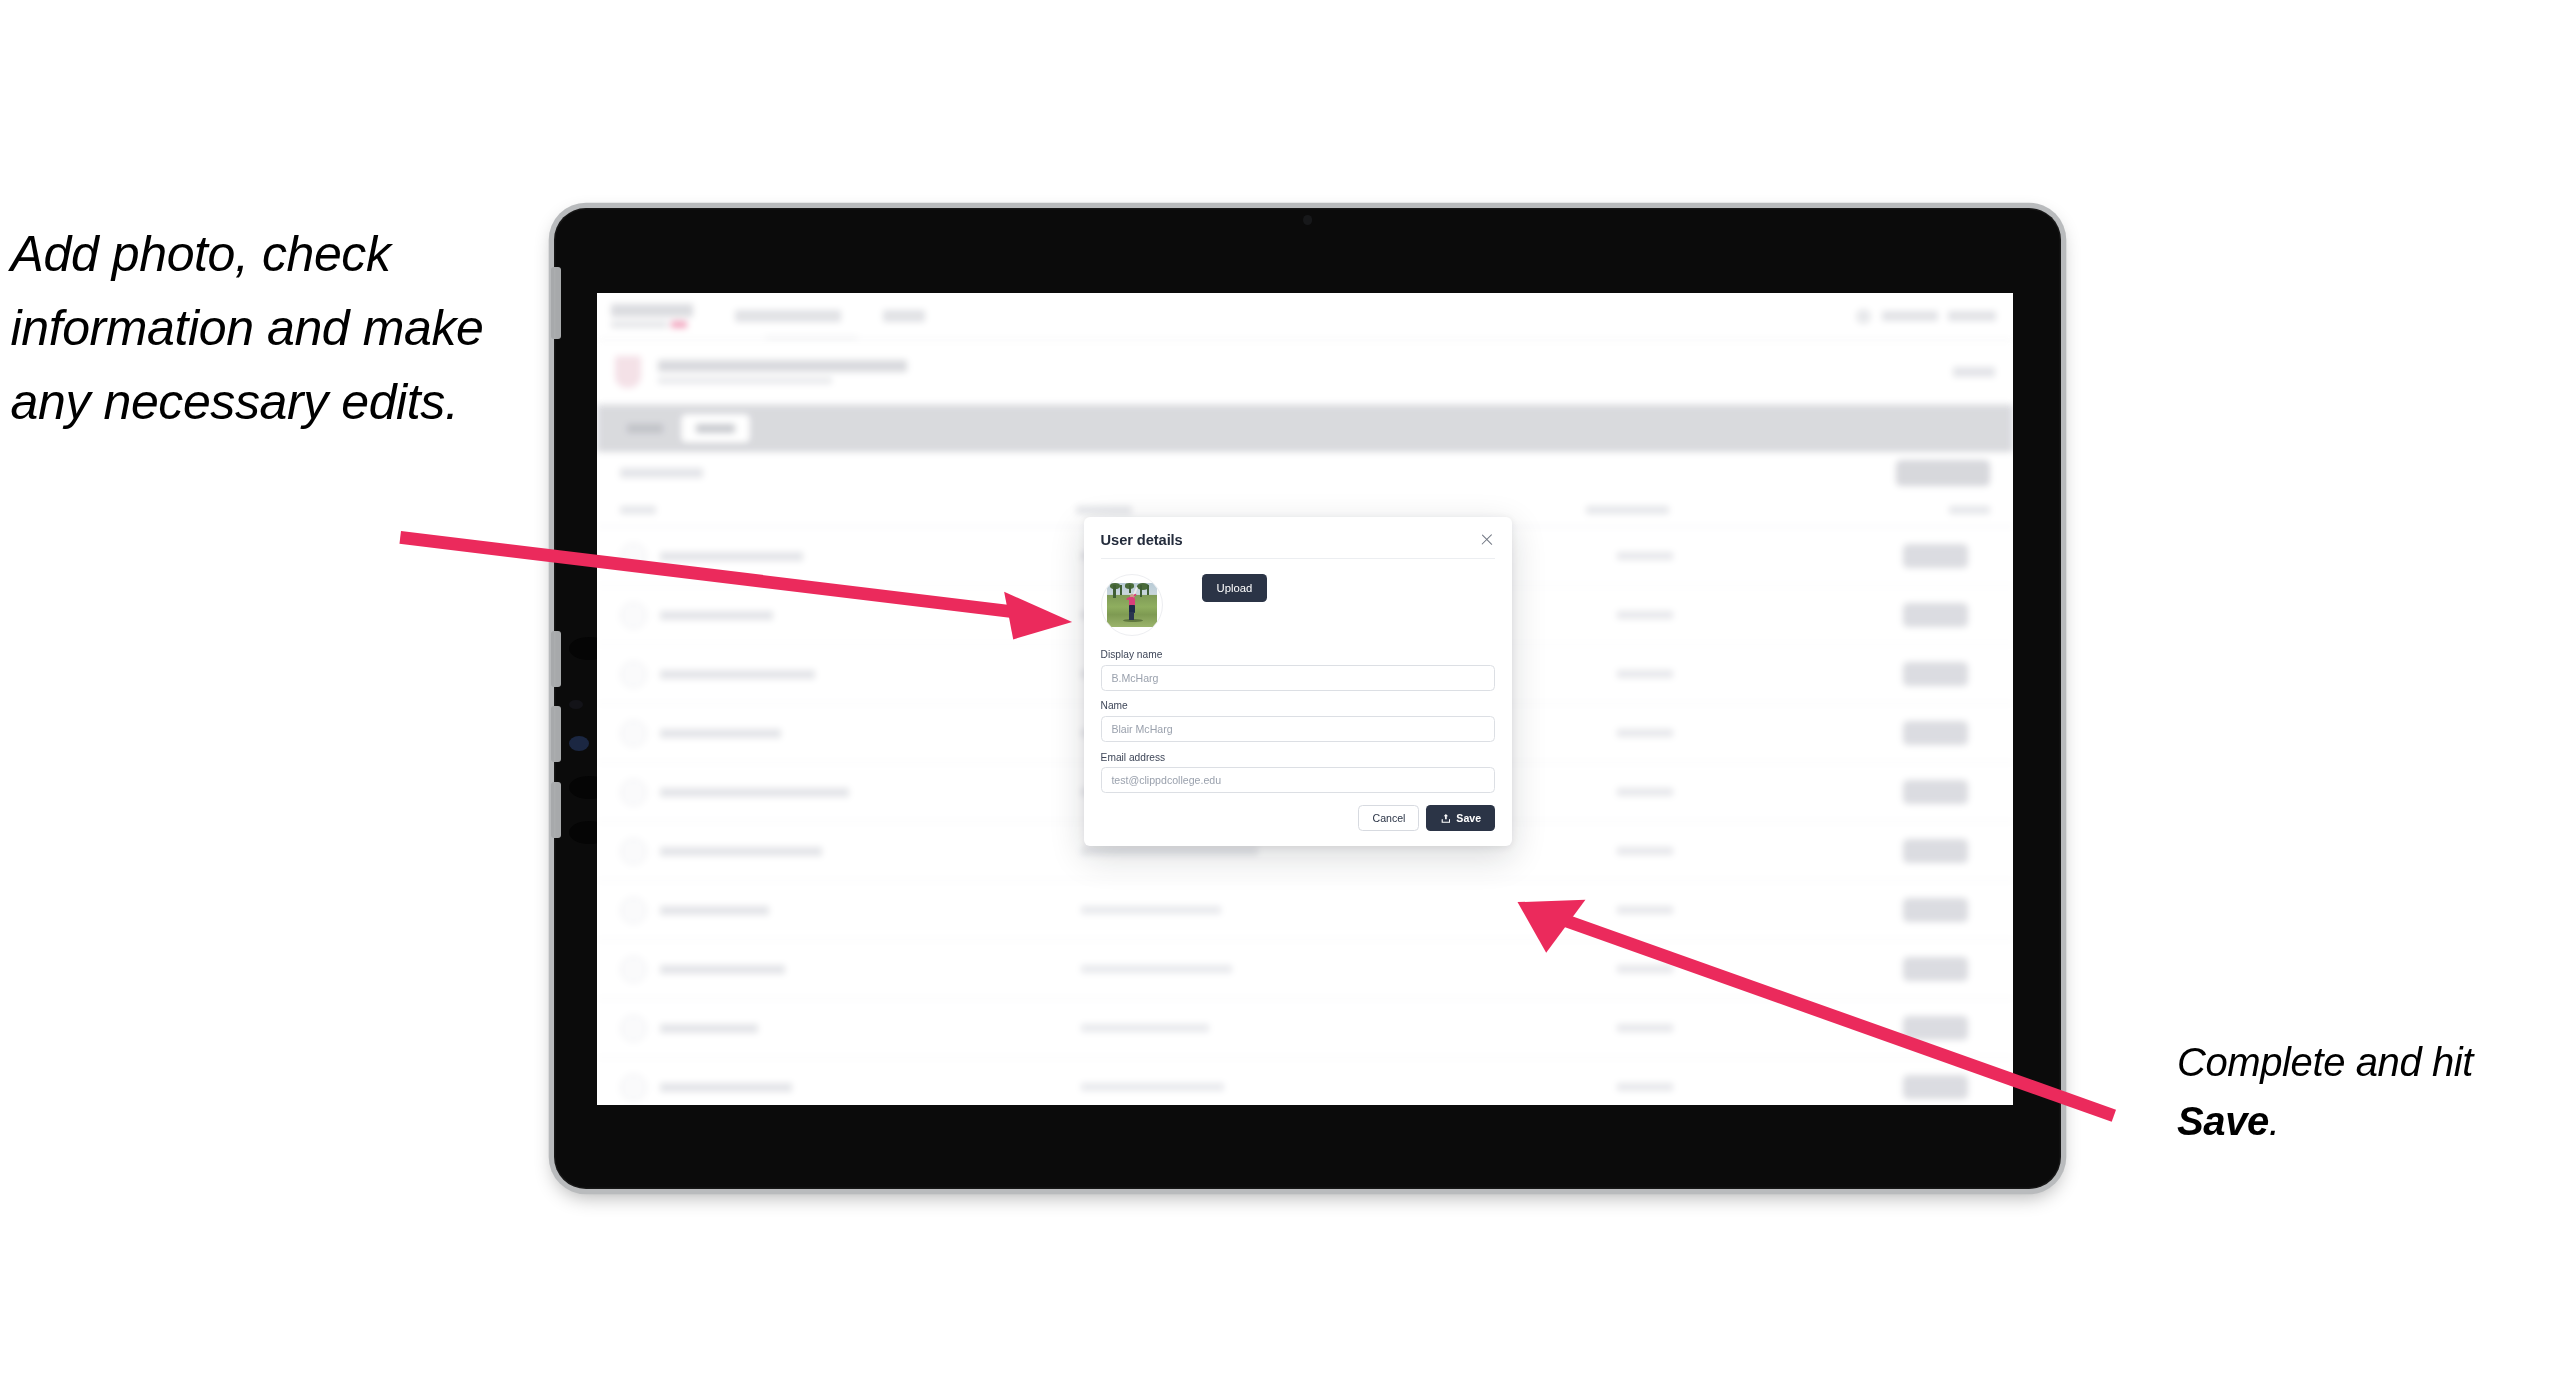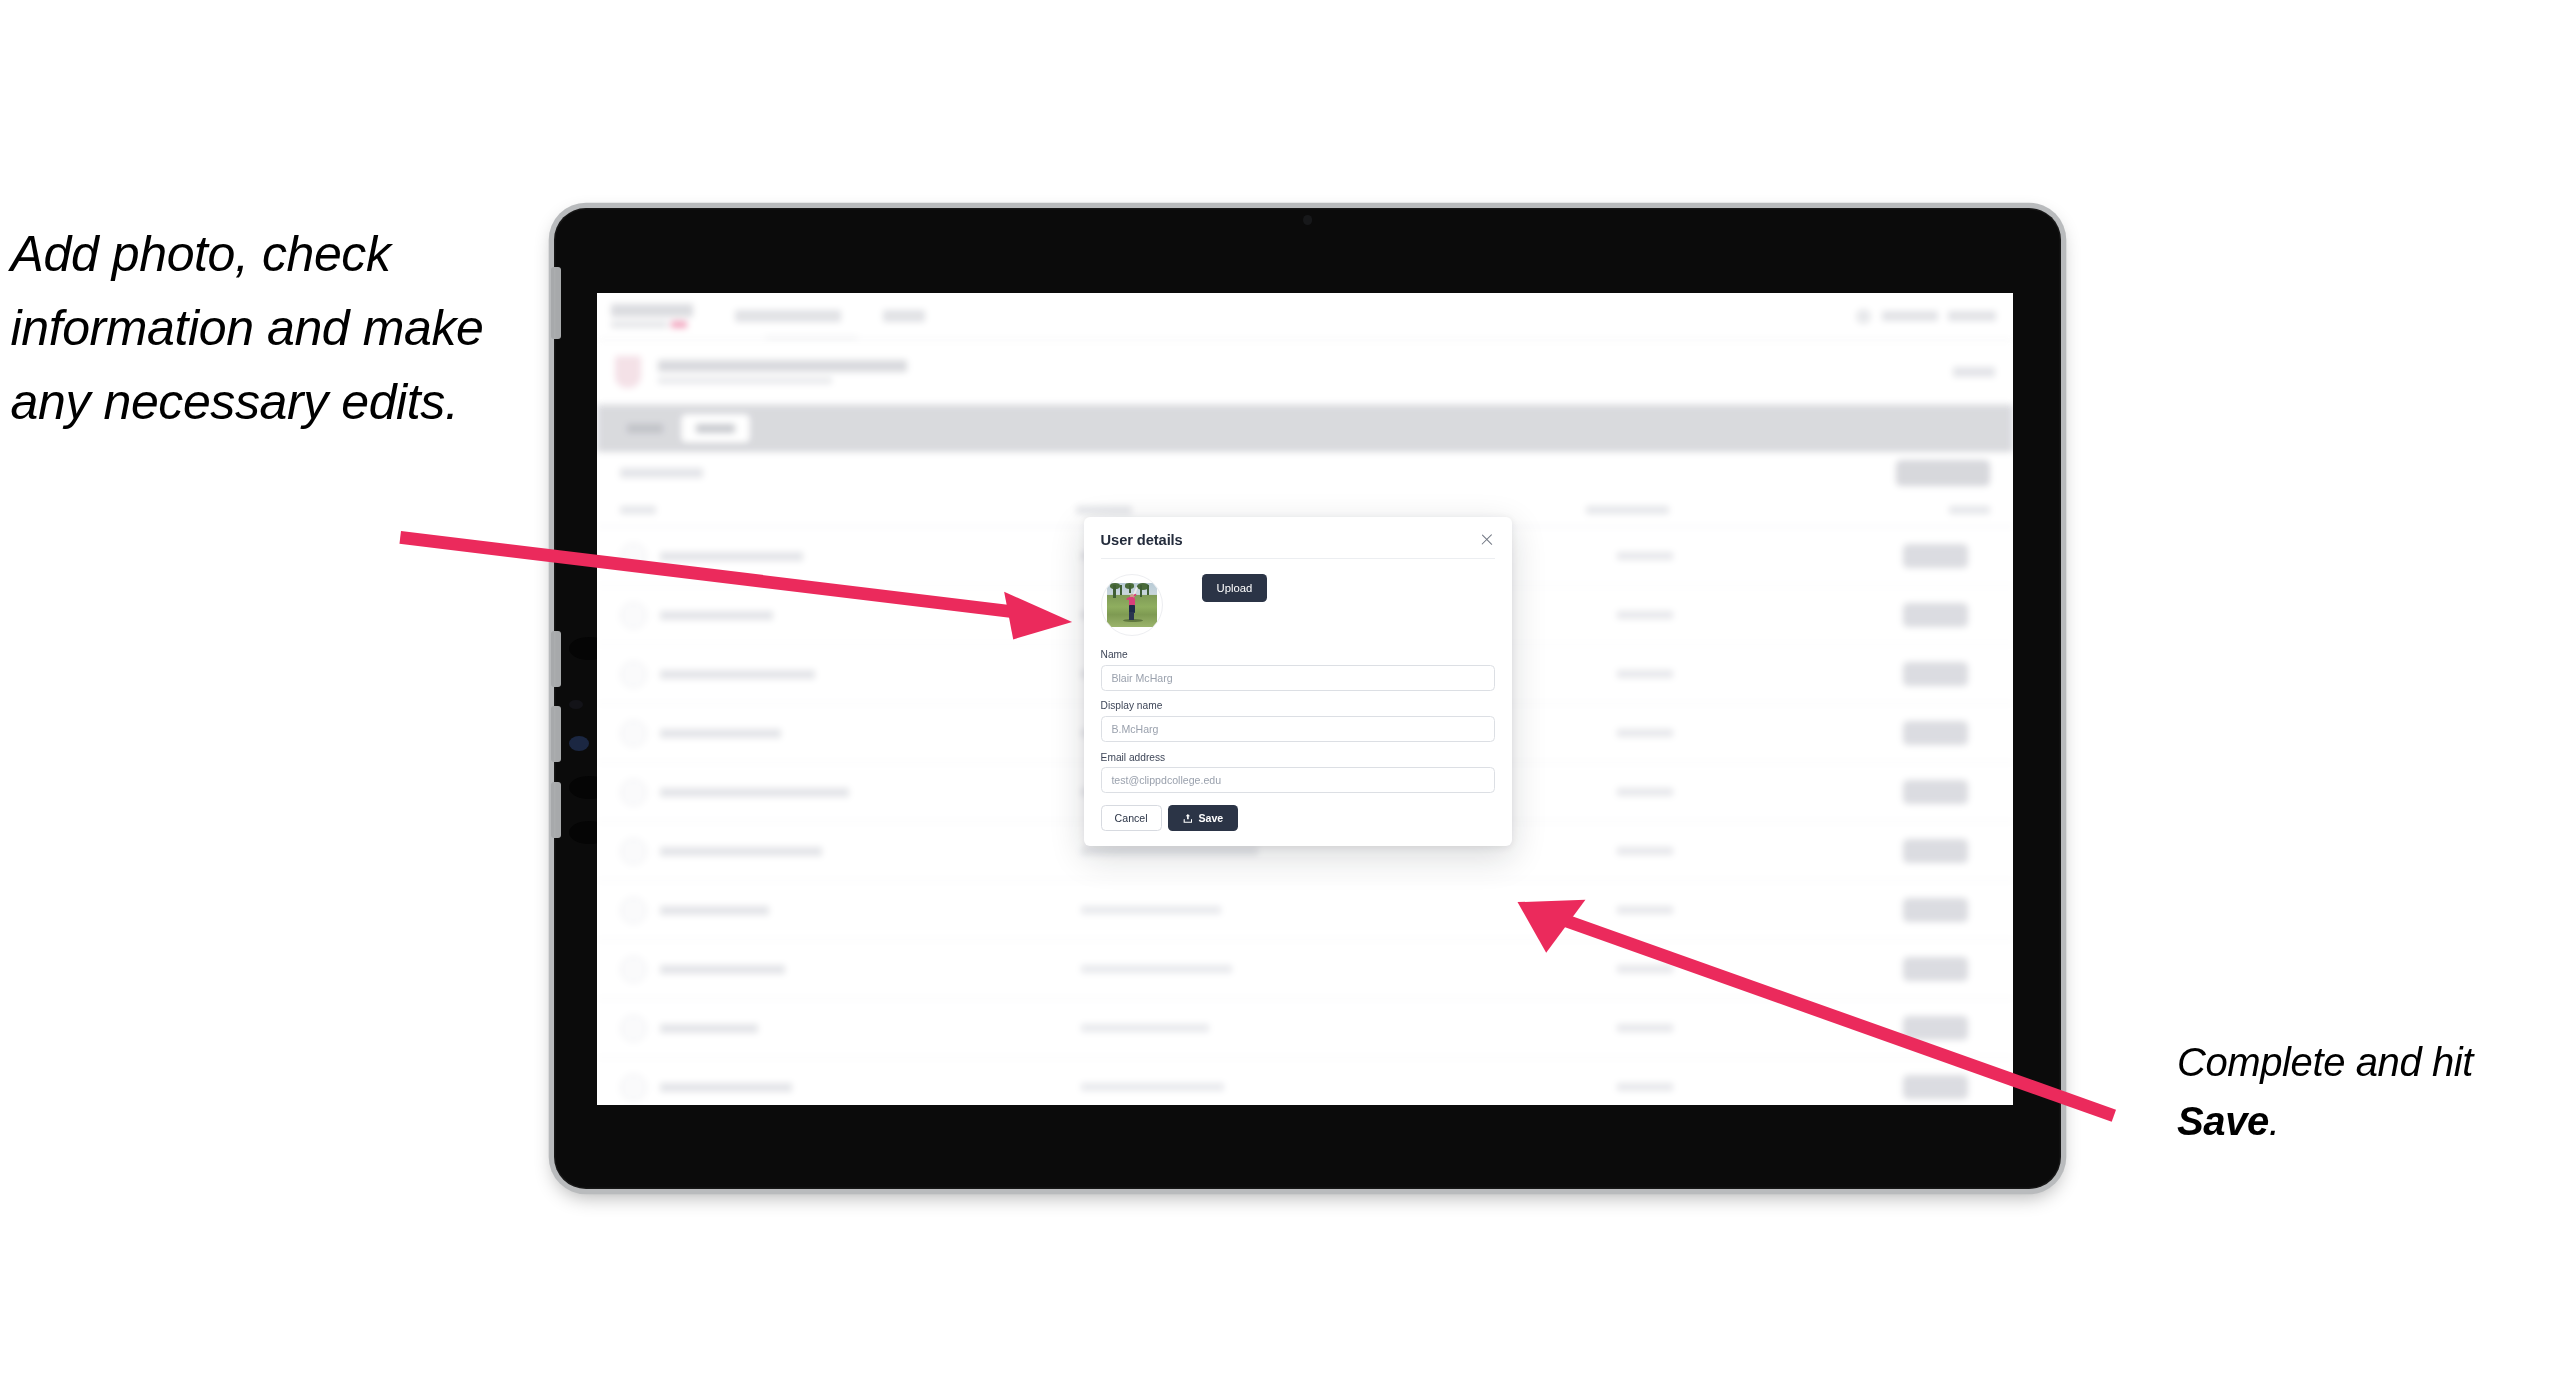--- a/index.html
+++ b/index.html
@@ -271,21 +271,21 @@
     background:#545c6b; border-radius:1.5px;
   }
   .sel-clear::before{transform:rotate(45deg);} .sel-clear::after{transform:rotate(-45deg);}
   .sel-arrows {
     position:absolute; right:10.6px; top:50%; transform:translateY(-50%);
     width:9px; height:12px; cursor:pointer; opacity:.6;
   }
   .sel-arrows svg { display:block; }
 
   .modal-foot {
-    display:flex; gap:6.8px; margin-top:12px;
+    display:flex; justify-content:flex-end; gap:6.8px; margin-top:12px;
   }
   .btn-cancel {
     background:#fff; border:0.8px solid #d7dae0; border-radius:4.5px;
     padding:6px 13px; font-size:10.6px; color:#2b3446; cursor:pointer;
     font-family:"Liberation Sans", sans-serif;
   }
   .btn-save {
     background:#2b3446; border:none; border-radius:4.5px;
     padding:6px 14.3px; font-size:10.6px; color:#fff; cursor:pointer;
     display:flex; align-items:center; gap:6px; font-weight:600;
@@ -486,22 +486,22 @@
               <div class="head"></div>
               <div class="torso"></div>
               <div class="shorts"></div>
               <div class="legs"></div>
             </div>
           </div>
           <button class="upload-btn">Upload</button>
         </div>
 
         <div id="fields-host">
+            <div class="field"><label class="field-label">Display name</label><input class="field-input" type="text" value="B.McHarg" style=""></div>
             <div class="field"><label class="field-label">Name</label><input class="field-input" type="text" value="Blair McHarg" style=""></div>
-            <div class="field"><label class="field-label">Display name</label><input class="field-input" type="text" value="B.McHarg" style=""></div>
             <div class="field"><label class="field-label">Email address</label><input class="field-input" type="text" value="test@clippdcollege.edu" style=""></div>
           </div>
 
 
         <div class="modal-foot">
           <button class="btn-cancel">Cancel</button>
           <button class="btn-save">
             <span>
               <svg width="9.8" height="10.6" viewBox="0 0 13 14">
                 <path d="M6.5 1.2 L9.4 4.4 L7.6 4.4 L7.6 8.2 L5.4 8.2 L5.4 4.4 L3.6 4.4 Z" fill="#fff"></path>

